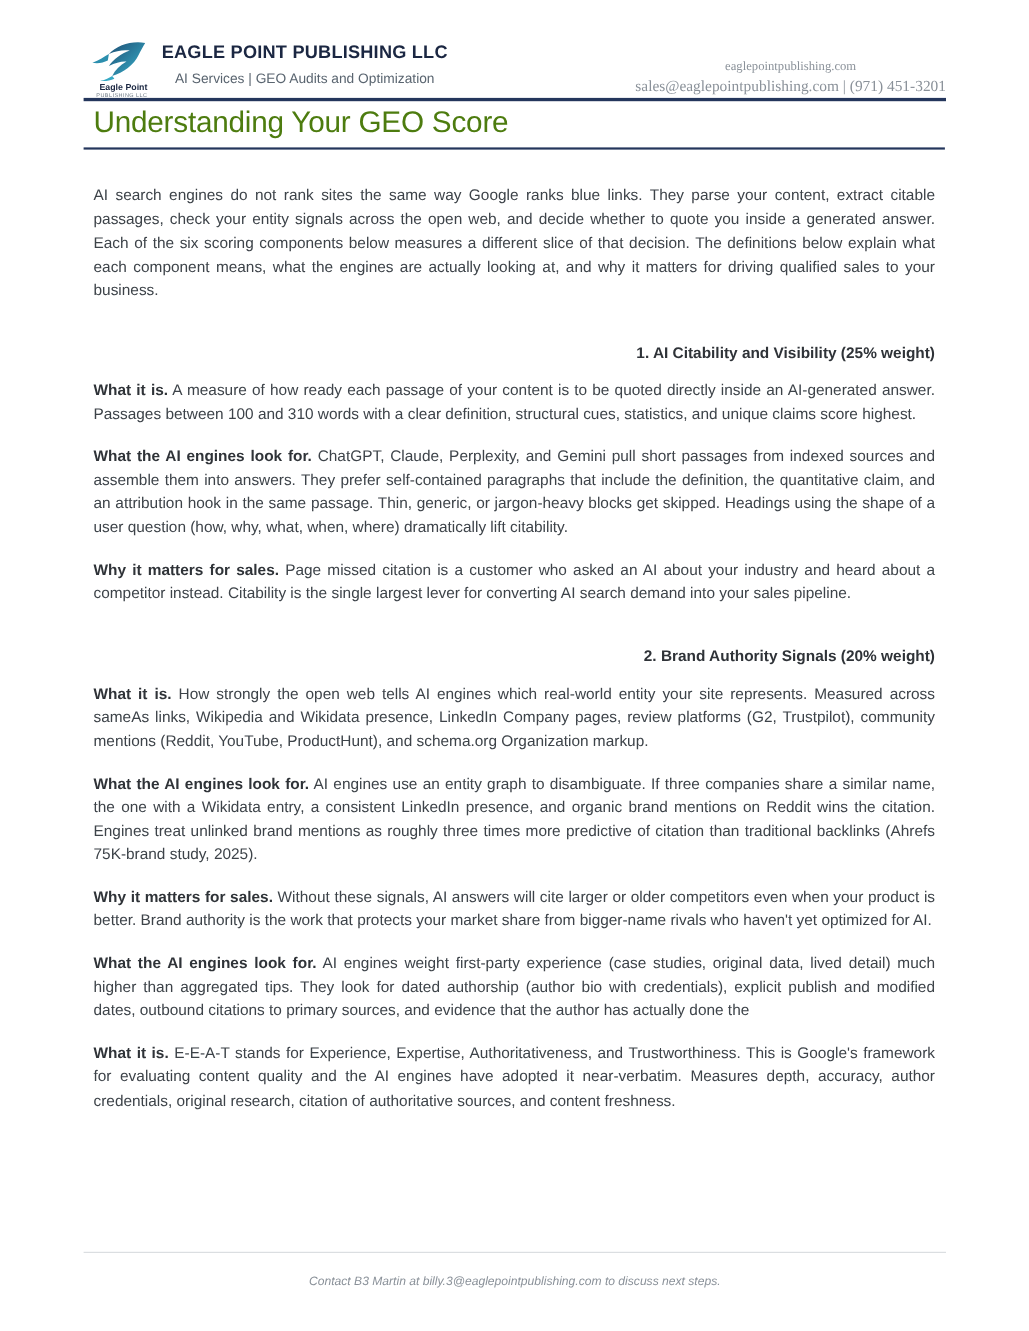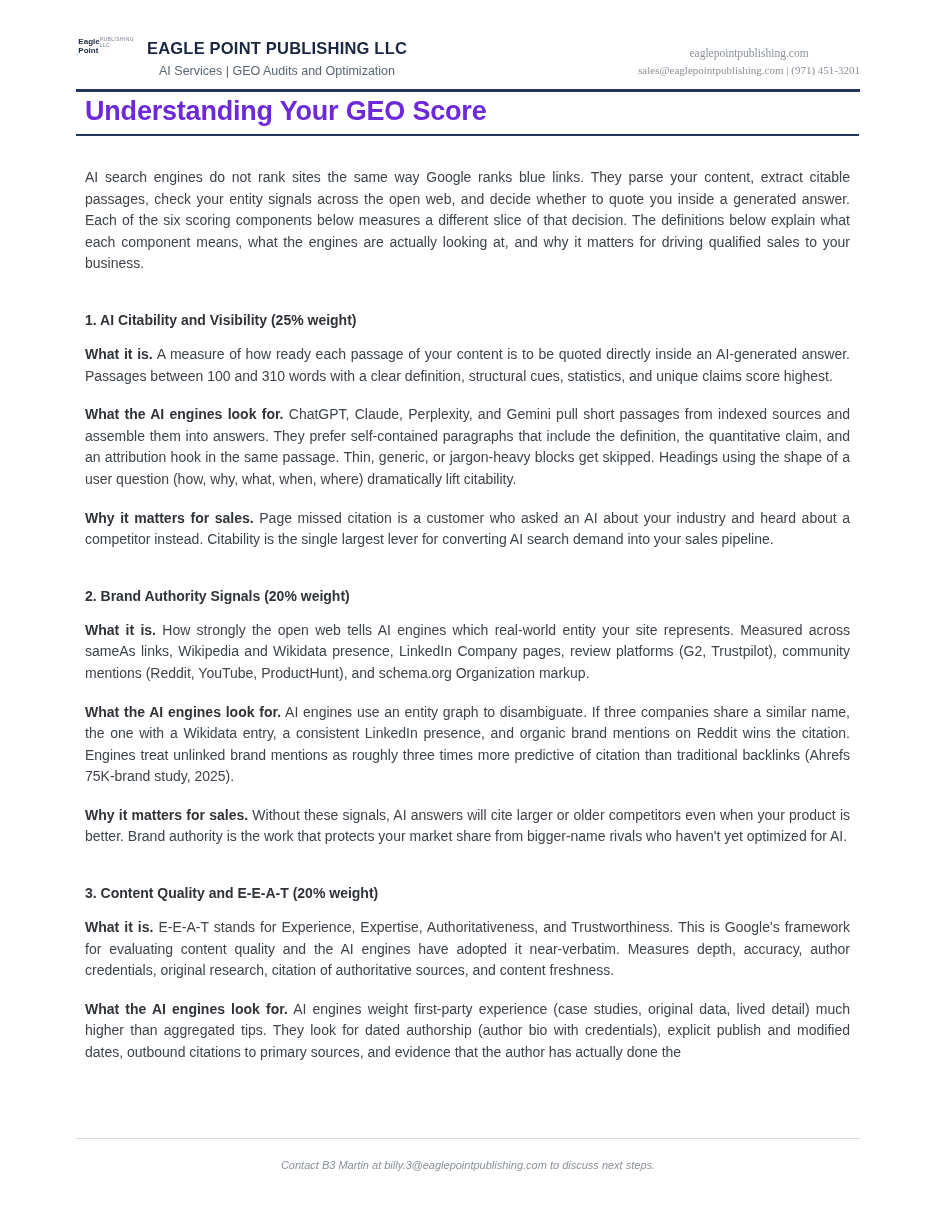--- a/index.html
+++ b/index.html
@@ -17,29 +17,29 @@
   .header {
     position: absolute;
     top: 36px;
     left: 76px;
     right: 75px;
     display: flex;
     justify-content: space-between;
     align-items: flex-end;
   }
   .header-left { display: flex; align-items: flex-start; gap: 13px; }
-  .logo-block { display: flex; flex-direction: row; align-items: flex-start; width: 58px; }
+  .logo-block { display: flex; flex-direction: column; align-items: flex-end; width: 58px; }
   .logo-caption { font-size: 8px; font-weight: bold; color: #1b2742; line-height: 9px; margin-top: 1px; }
   .logo-subcaption { font-size: 5px; color: #6f7b86; letter-spacing: 0.4px; line-height: 6px; }
   .brand { padding-top: 3px; }
   .company-name { font-size: 16.5px; font-weight: bold; color: #1b2742; letter-spacing: 0.2px; }
   .tagline { font-size: 12.5px; color: #5a6570; margin-top: 6px; text-align: center; }
   .header-right { text-align: center; padding-bottom: 2px; font-family: Liberation Serif, serif; }
   .hdr-website { font-size: 11.5px; color: #8a9199; }
-  .hdr-contact { font-size: 11px; color: #8a9199; margin-top: 5px; }
+  .hdr-contact { font-size: 14px; color: #8a9199; margin-top: 5px; }
 
   .header-rule {
     position: absolute;
     top: 89px;
     left: 76px;
     right: 75px;
     height: 3px;
     background: #24365c;
   }
 
@@ -48,37 +48,38 @@
     position: absolute;
     top: 94px;
     left: 85px;
     width: 765px;
   }
   .title {
     margin: 0 -9px;
     padding: 2px 9px 7px 9px;
     border-bottom: 2px solid #24365c;
     font-size: 27px;
-    font-weight: bold;
-    color: #6d28d9;
+    font-weight: normal;
+    color: #4d7c0f;
     letter-spacing: -0.2px;
   }
   .intro, .body-para {
     margin: 0 0 17px 0;
     font-size: 14px;
     line-height: 21.6px;
     text-align: justify;
     color: #3d4349;
   }
   .intro { margin-top: 31px; margin-bottom: 0; }
   .section-heading {
     margin: 37px 0 16px 0;
     font-size: 14px;
     font-weight: bold;
     color: #2f3338;
+    text-align: right;
   }
   .plead { font-weight: bold; color: #2f3338; }
 
   
   .footer {
     position: absolute;
     top: 1138px;
     left: 76px;
     right: 75px;
   }
@@ -160,28 +161,27 @@
     </p>
     <p class="body-para">
       <span class="plead">What the AI engines look for.</span>
       <span>AI engines use an entity graph to disambiguate. If three companies share a similar name, the one with a Wikidata entry, a consistent LinkedIn presence, and organic brand mentions on Reddit wins the citation. Engines treat unlinked brand mentions as roughly three times more predictive of citation than traditional backlinks (Ahrefs 75K-brand study, 2025).</span>
     </p>
     <p class="body-para">
       <span class="plead">Why it matters for sales.</span>
       <span>Without these signals, AI answers will cite larger or older competitors even when your product is better. Brand authority is the work that protects your market share from bigger-name rivals who haven't yet optimized for AI.</span>
     </p>
 
-    <h2 class="section-heading">3. Content Quality and E-E-A-T (20% weight)</h2>
+    <p class="body-para">
+      <span class="plead">What the AI engines look for.</span>
+      <span>AI engines weight first-party experience (case studies, original data, lived detail) much higher than aggregated tips. They look for dated authorship (author bio with credentials), explicit publish and modified dates, outbound citations to primary sources, and evidence that the author has actually done the</span>
+    </p>
     <p class="body-para">
       <span class="plead">What it is.</span>
       <span>E-E-A-T stands for Experience, Expertise, Authoritativeness, and Trustworthiness. This is Google's framework for evaluating content quality and the AI engines have adopted it near-verbatim. Measures depth, accuracy, author credentials, original research, citation of authoritative sources, and content freshness.</span>
-    </p>
-    <p class="body-para">
-      <span class="plead">What the AI engines look for.</span>
-      <span>AI engines weight first-party experience (case studies, original data, lived detail) much higher than aggregated tips. They look for dated authorship (author bio with credentials), explicit publish and modified dates, outbound citations to primary sources, and evidence that the author has actually done the</span>
     </p>
   </div>
 
   <div class="footer">
     <div class="footer-divider"></div>
     <div class="footer-contact">Contact B3 Martin at billy.3@eaglepointpublishing.com to discuss next steps.</div>
   </div>
 
 </div>
 

